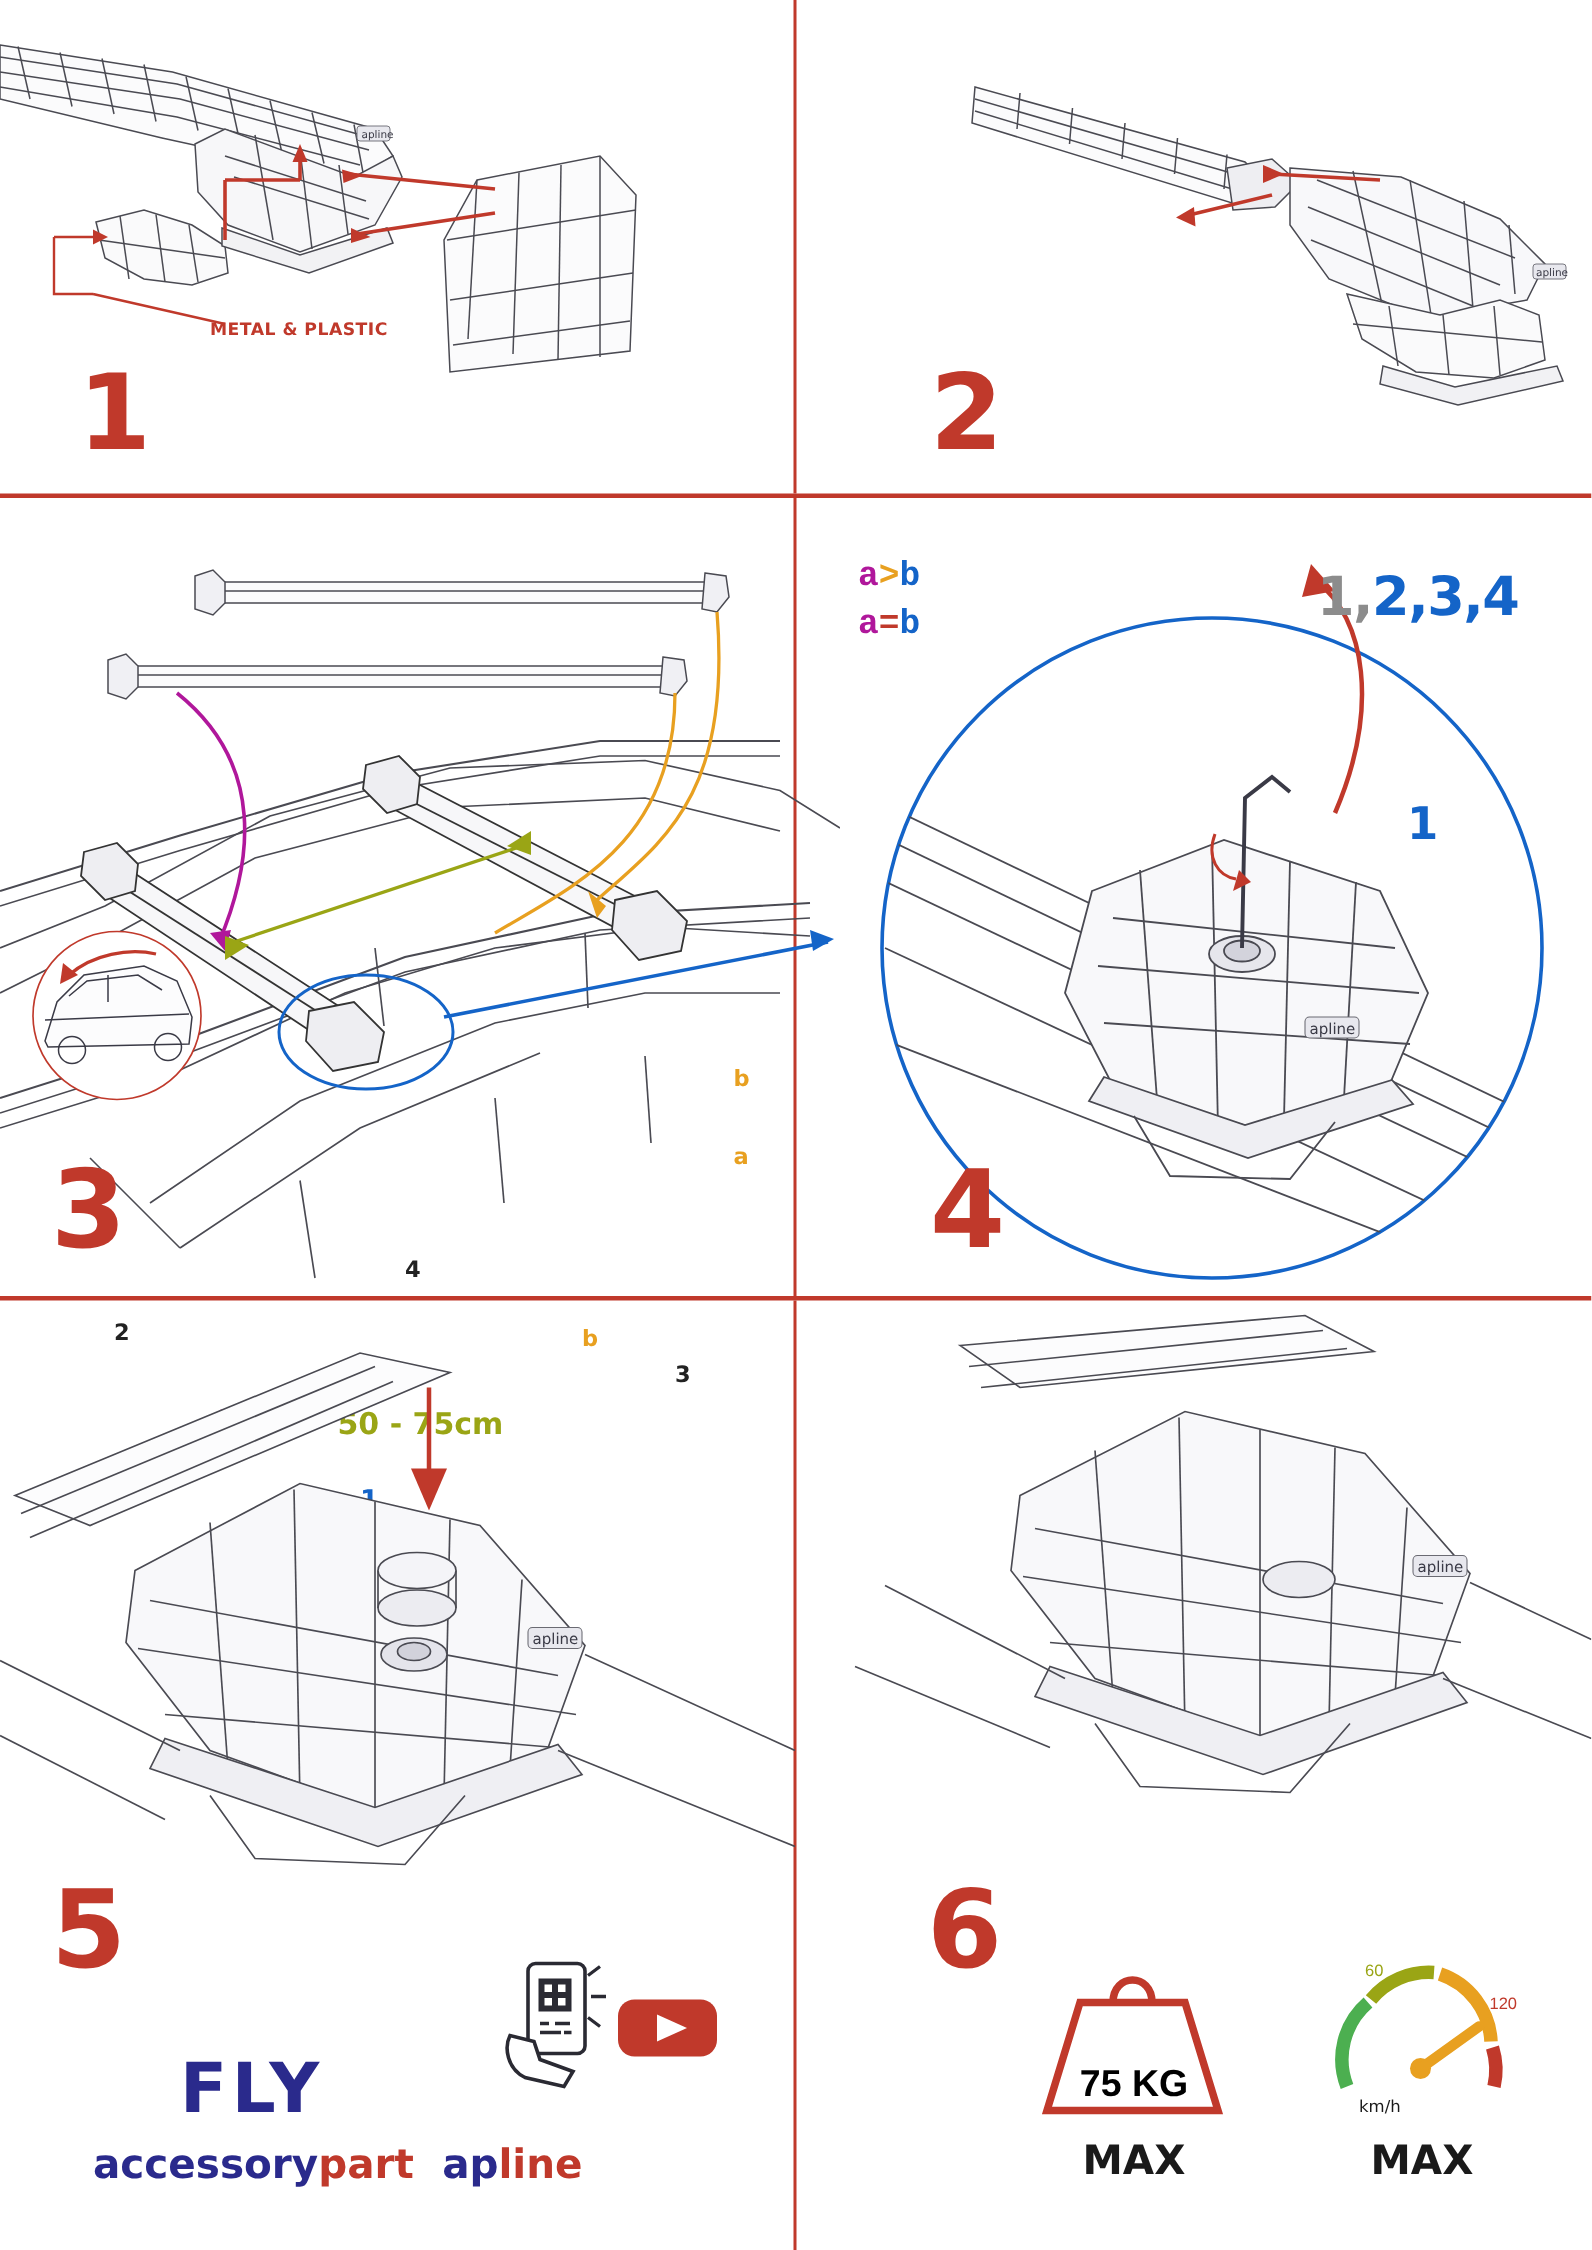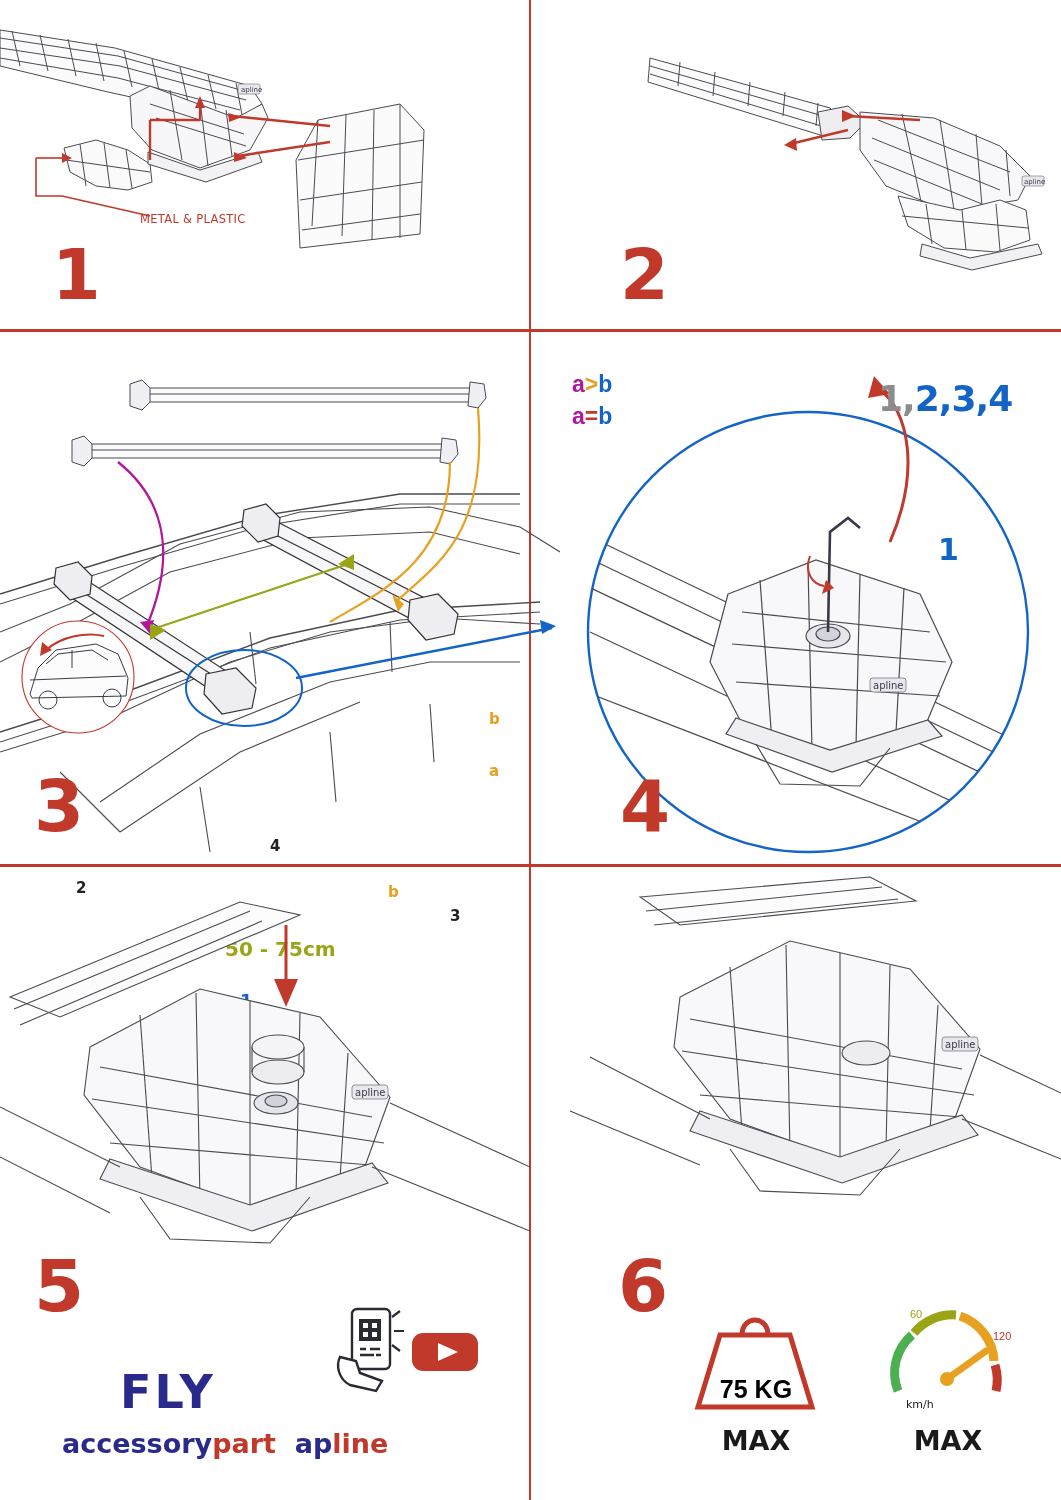--- a/index.html
+++ b/index.html
@@ -42,21 +42,21 @@
   #p2{left:530px;top:0;width:531px;height:329px;}
   #p3{left:0;top:332px;width:560px;height:532px;}
   #p4{left:560px;top:332px;width:501px;height:532px;}
   #p5{left:0;top:867px;width:530px;height:633px;}
   #p6{left:530px;top:867px;width:531px;height:633px;}
 
   svg{display:block;}
 
   .metal-title{
     position:absolute;left:140px;top:212px;
-    color:#c0392b;font-weight:normal;font-size:11.5px;
+    color:#c0392b;font-weight:bold;font-size:11.5px;
     font-family:"DejaVu Sans", sans-serif;
     letter-spacing:.3px;
     text-align:center;
   }
   .veh-list{
     position:absolute;left:118px;top:226px;width:150px;
     text-align:right;
     color:#2a2a8c;font-weight:bold;font-size:10.5px;line-height:11.4px;
     font-family:"DejaVu Sans", sans-serif;
   }
@@ -66,21 +66,21 @@
   #lb-b1{left:489px;top:378px;color:#e8a020;font-size:15px;}
   #lb-a1{left:489px;top:430px;color:#e8a020;font-size:15px;}
   #lb-b2{left:388px;top:551px;color:#e8a020;font-size:15px;}
   #lb-a2{left:145px;top:602px;color:#b0179b;font-size:15px;}
   #lb-2{left:76px;top:547px;color:#222;font-size:15px;}
   #lb-3{left:450px;top:575px;color:#222;font-size:15px;}
   #lb-4{left:270px;top:505px;color:#222;font-size:15px;}
   #lb-1{left:240px;top:658px;color:#1464c8;font-size:18px;}
   #dist{left:225px;top:605px;color:#9aa515;font-size:20px;}
 
-  .ineq{position:absolute;font-family:Liberation Sans, sans-serif;font-weight:bold;font-size:23px;}
+  .ineq{position:absolute;font-family:Liberation Mono, monospace;font-weight:bold;font-size:23px;}
   #ineq1{left:572px;top:371px;}
   #ineq2{left:572px;top:403px;}
   .ca{color:#b0179b;}
   .cgt{color:#e8a020;}
   .cb{color:#1464c8;}
   .ceq{color:#c0392b;}
 
   #seq1234{
     position:absolute;left:878px;top:378px;
     font-family:"DejaVu Sans", sans-serif;font-weight:bold;font-size:36px;

